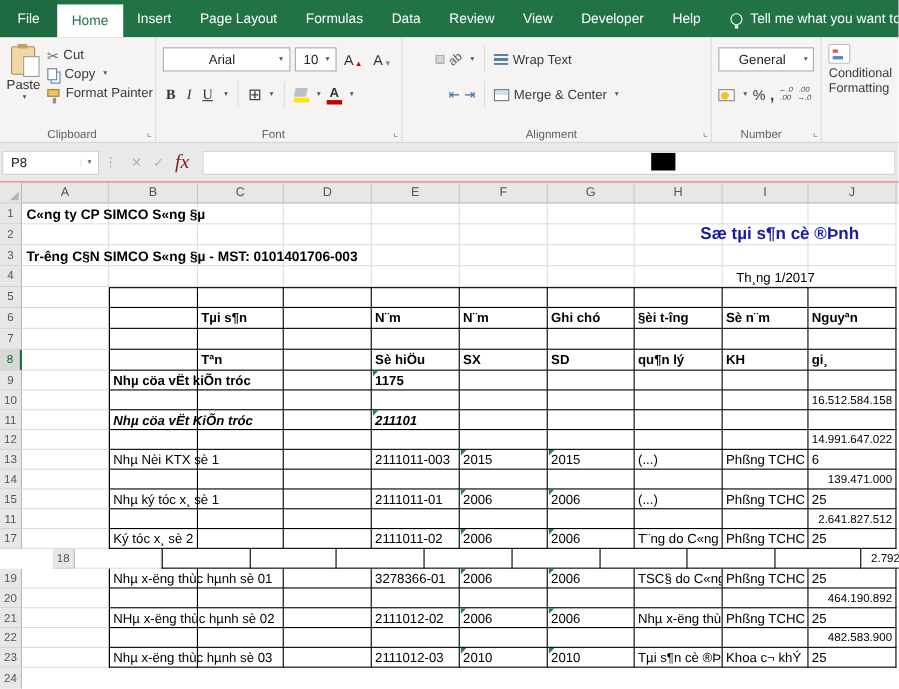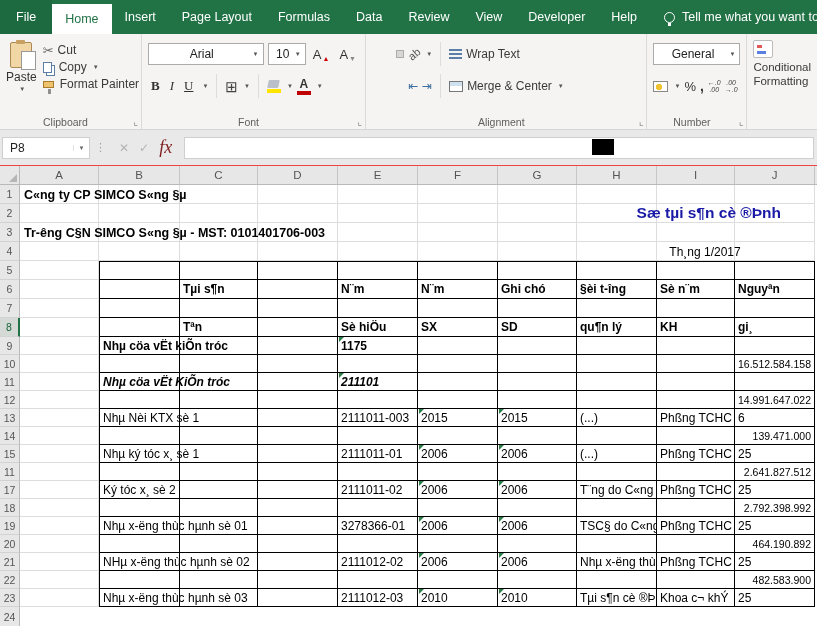--- a/index.html
+++ b/index.html
@@ -601,21 +601,21 @@
         <div class="cell tb c-clip" style="width: 80px;">
           <span class="ctext">T¨ng do C«ng</span>
         </div>
         <div class="cell tb" style="width: 78px;">
           <span class="ctext">Phßng TCHC</span>
         </div>
         <div class="cell tb c-ctr" style="width: 80px;">
           <span class="ctext">25</span>
         </div>
       </div>
-      <div class="grid-row" style="height: 18px;">
+      <div class="grid-row" style="height: 18px; margin-left: 48px;">
         <div class="rowhdr">18</div>
         <div class="cell" style="width: 79px;"></div>
         <div class="cell tb tb-l" style="width: 81px;"></div>
         <div class="cell tb" style="width: 78px;"></div>
         <div class="cell tb" style="width: 80px;"></div>
         <div class="cell tb" style="width: 80px;"></div>
         <div class="cell tb" style="width: 80px;"></div>
         <div class="cell tb" style="width: 79px;"></div>
         <div class="cell tb" style="width: 80px;"></div>
         <div class="cell tb" style="width: 78px;"></div>

